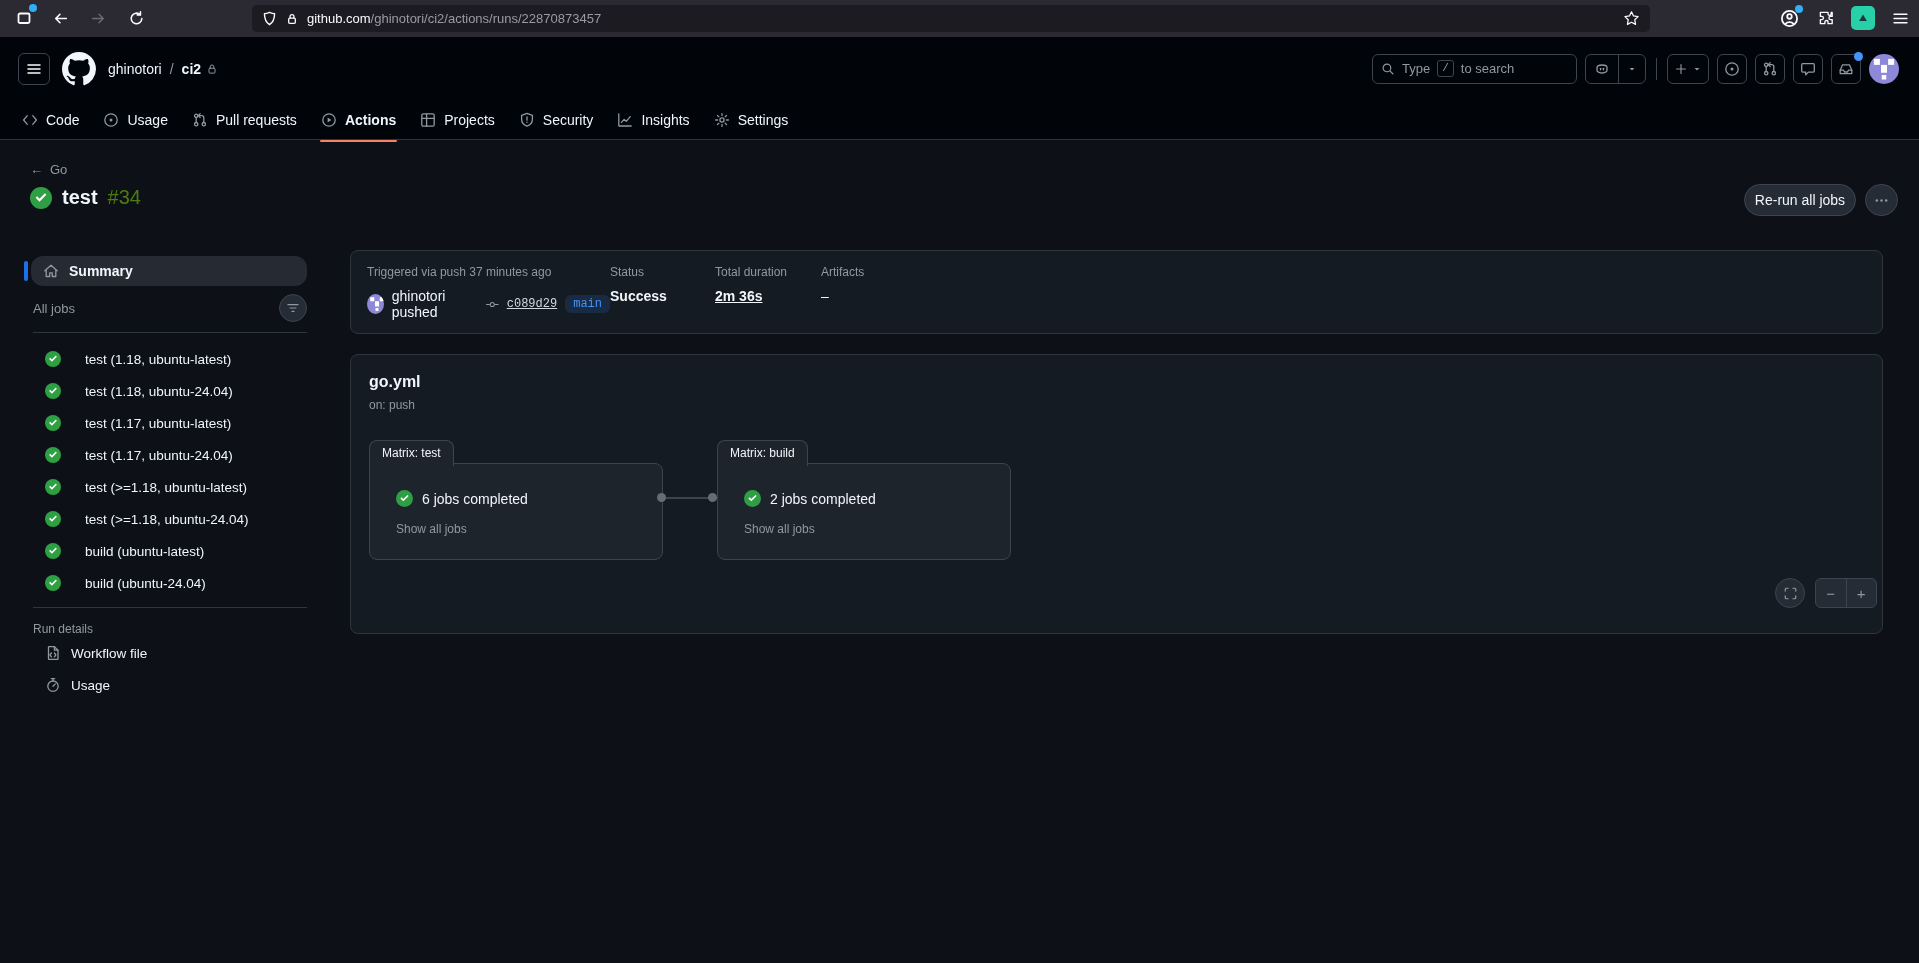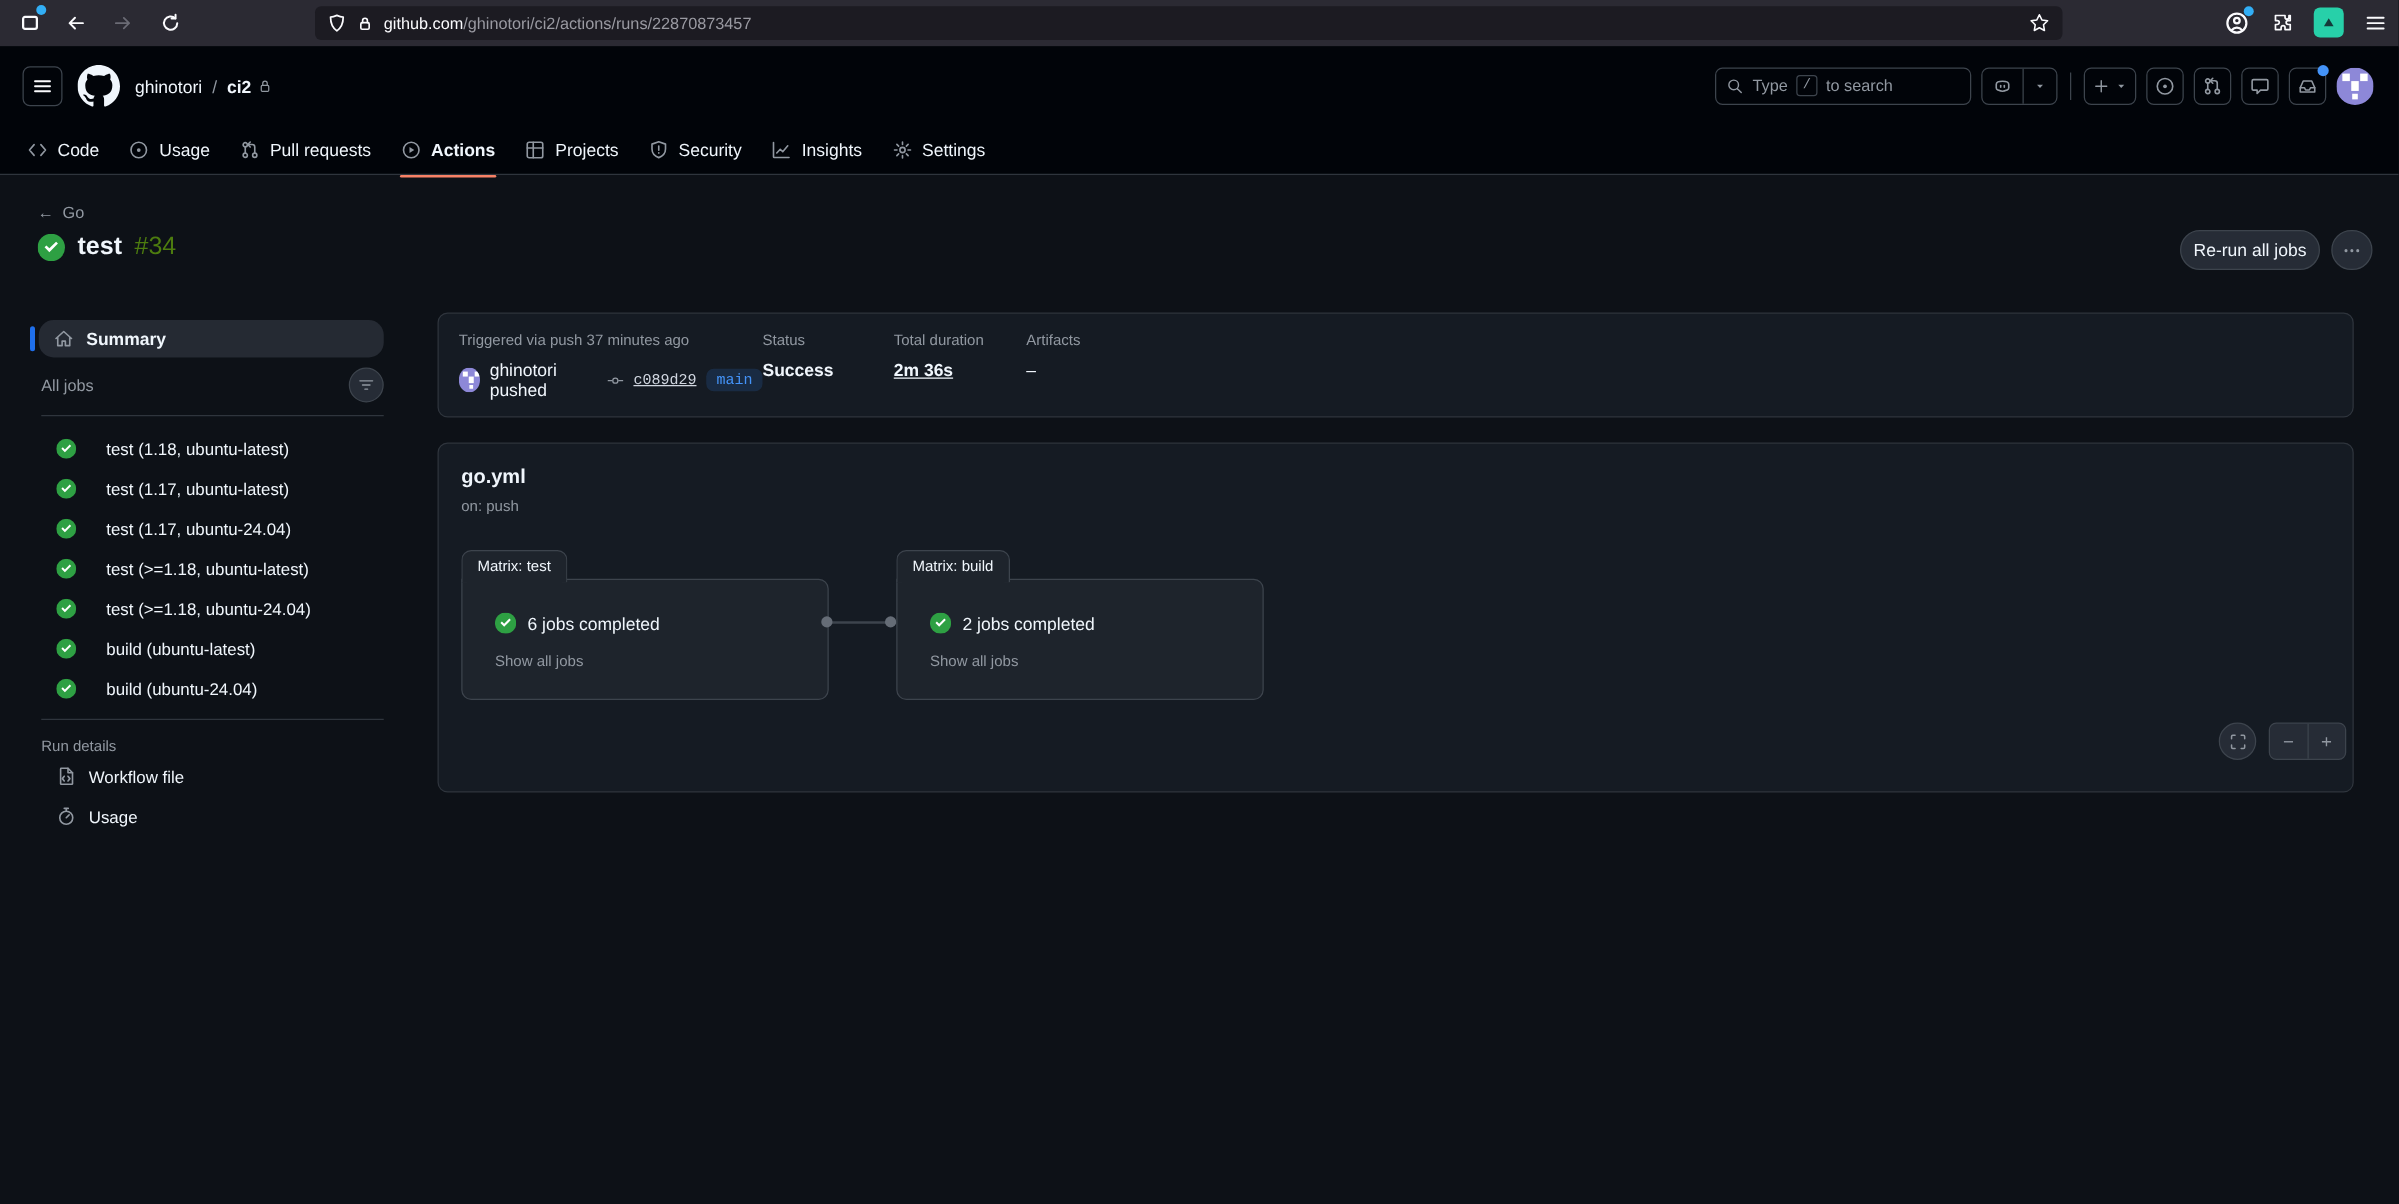--- a/index.html
+++ b/index.html
@@ -373,20 +373,26 @@
     <div class="job">
         <svg class="ck" viewBox="0 0 16 16">
           <use href="#i-check"></use>
         </svg>
         <span>test (1.18, ubuntu-latest)</span>
       </div>
     <div class="job">
         <svg class="ck" viewBox="0 0 16 16">
           <use href="#i-check"></use>
         </svg>
+        <span>test (1.18, ubuntu-24.04)</span>
+      </div>
+    <div class="job">
+        <svg class="ck" viewBox="0 0 16 16">
+          <use href="#i-check"></use>
+        </svg>
         <span>test (1.17, ubuntu-latest)</span>
       </div>
     <div class="job">
         <svg class="ck" viewBox="0 0 16 16">
           <use href="#i-check"></use>
         </svg>
         <span>test (1.17, ubuntu-24.04)</span>
       </div>
     <div class="job">
         <svg class="ck" viewBox="0 0 16 16">

